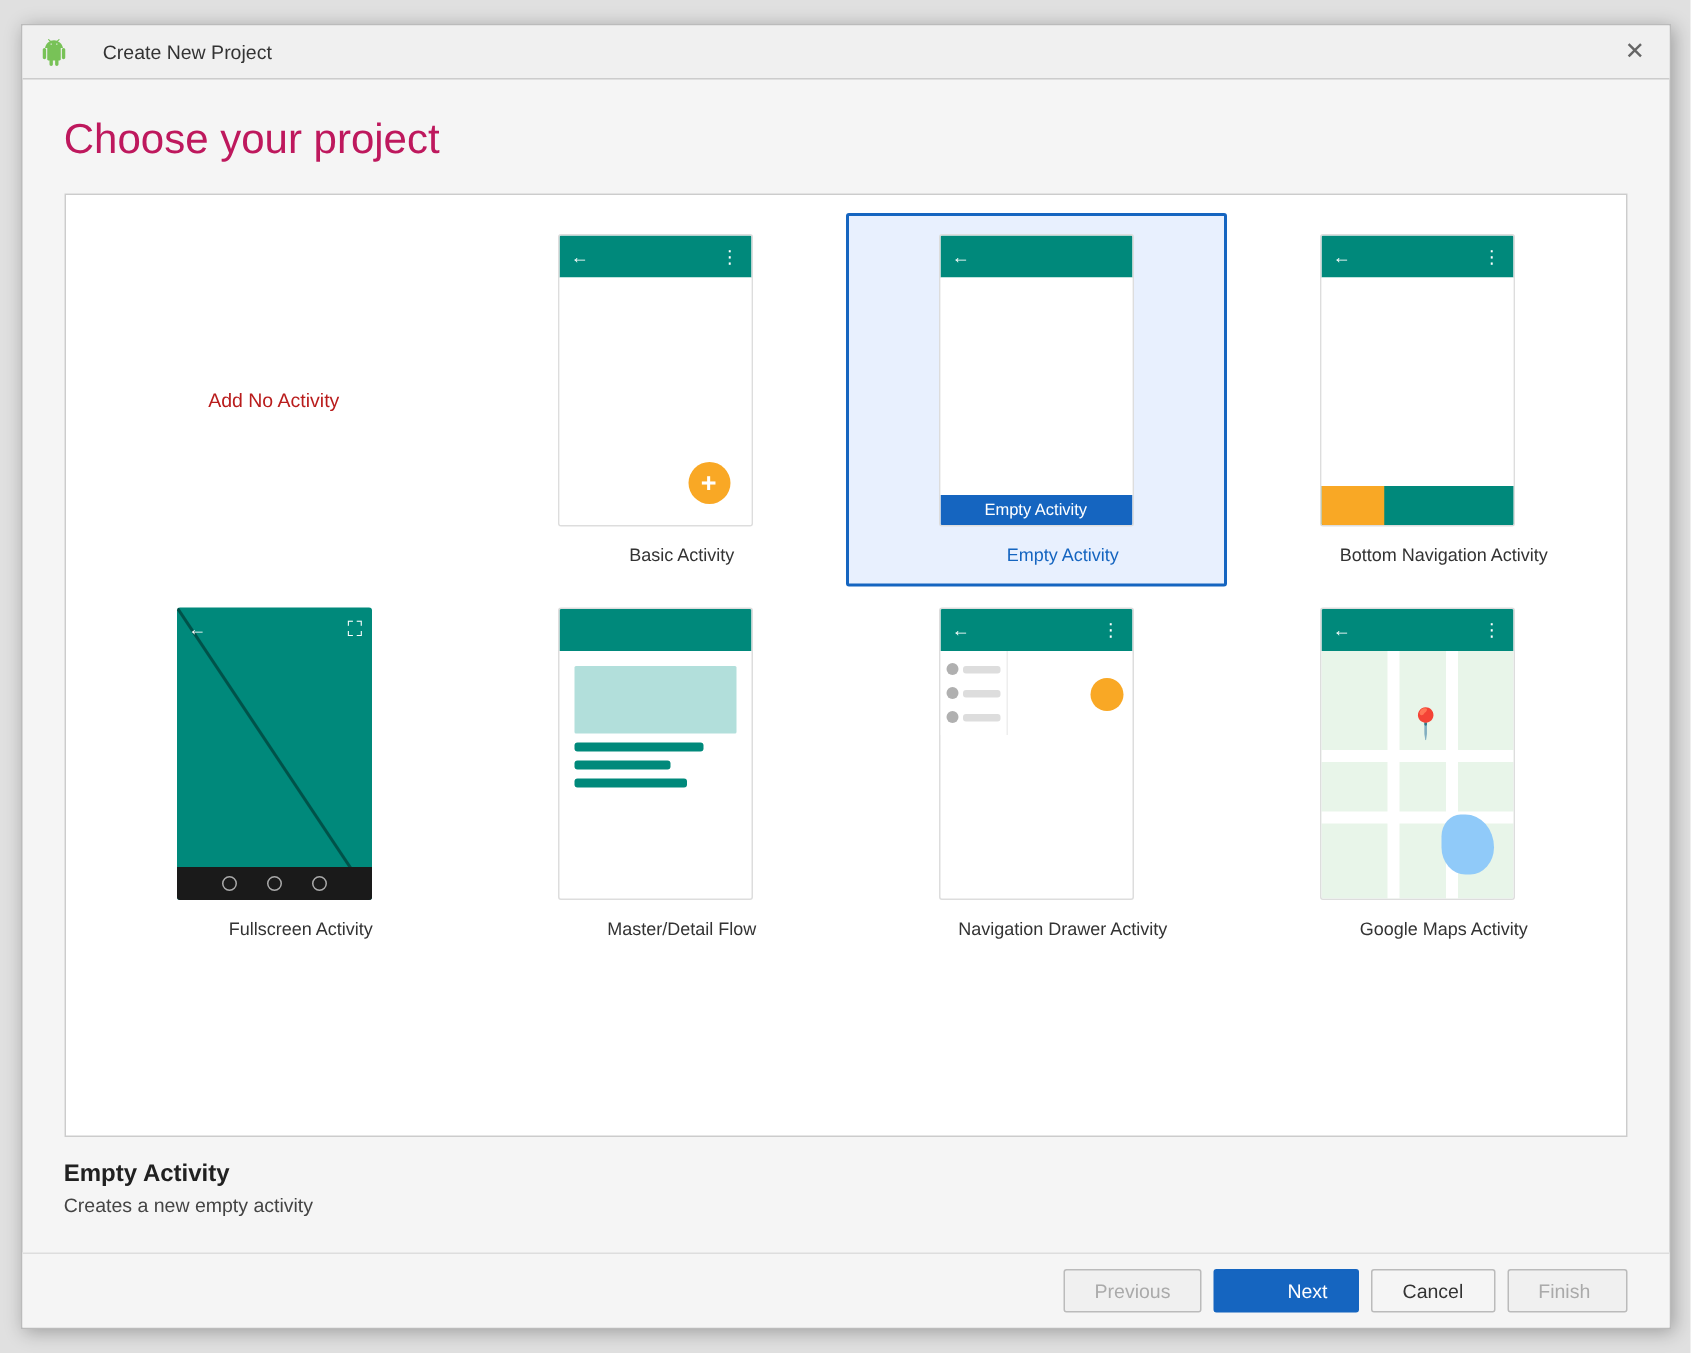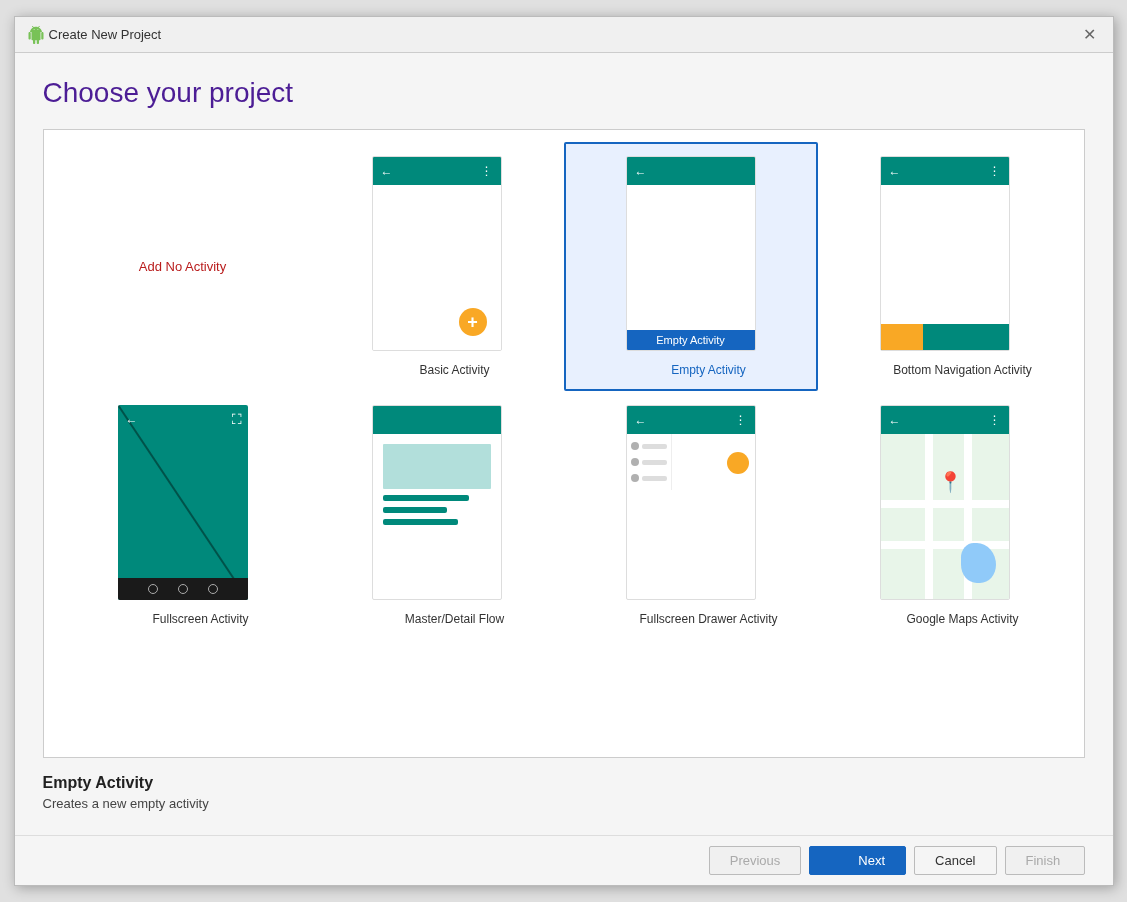--- a/index.html
+++ b/index.html
@@ -28,21 +28,21 @@
       border-bottom: 1px solid #ccc;
       padding: 8px 12px;
       display: flex;
       align-items: center;
       justify-content: space-between;
       height: 36px;
     }
     .title-bar-left {
       display: flex;
       align-items: center;
-      gap: 4px;
+      gap: 24px;
     }
     .title-bar-icon {
       width: 18px;
       height: 18px;
     }
     .title-bar-text {
       font-size: 13px;
       color: #333;
     }
     .close-btn {
@@ -57,21 +57,21 @@
     .content {
       flex: 1;
       display: flex;
       flex-direction: column;
       padding: 24px 28px 16px 28px;
       overflow: hidden;
     }
     .page-title {
       font-size: 28px;
       font-weight: 300;
-      color: #4c1d95;
+      color: #be185d;
       margin-bottom: 20px;
     }
     .tabs {
       display: flex;
       border-bottom: 1px solid #ddd;
       margin-bottom: 0;
     }
     .tab {
       padding: 10px 16px;
       font-size: 13px;
@@ -587,21 +587,21 @@
                     <div class="nav-dot"></div>
                       <div class="nav-line"></div>
                   </div>
                 </div>
                 <div class="nav-main-area">
                   <div class="nav-main-fab"></div>
                 </div>
               </div>
             </div>
           </div>
-          <span class="template-label">Fullscreen Drawer Activity</span>
+          <span class="template-label">Navigation Drawer Activity</span>
         </div>
 
         <div class="grid-item">
           <div class="template-preview">
             <div class="maps-frame">
               <div class="maps-bar">
                 <span style="color:white;font-size:12px;">←</span>
                 <span style="color:white;font-size:12px;">⋮</span>
               </div>
               <div class="maps-area">

